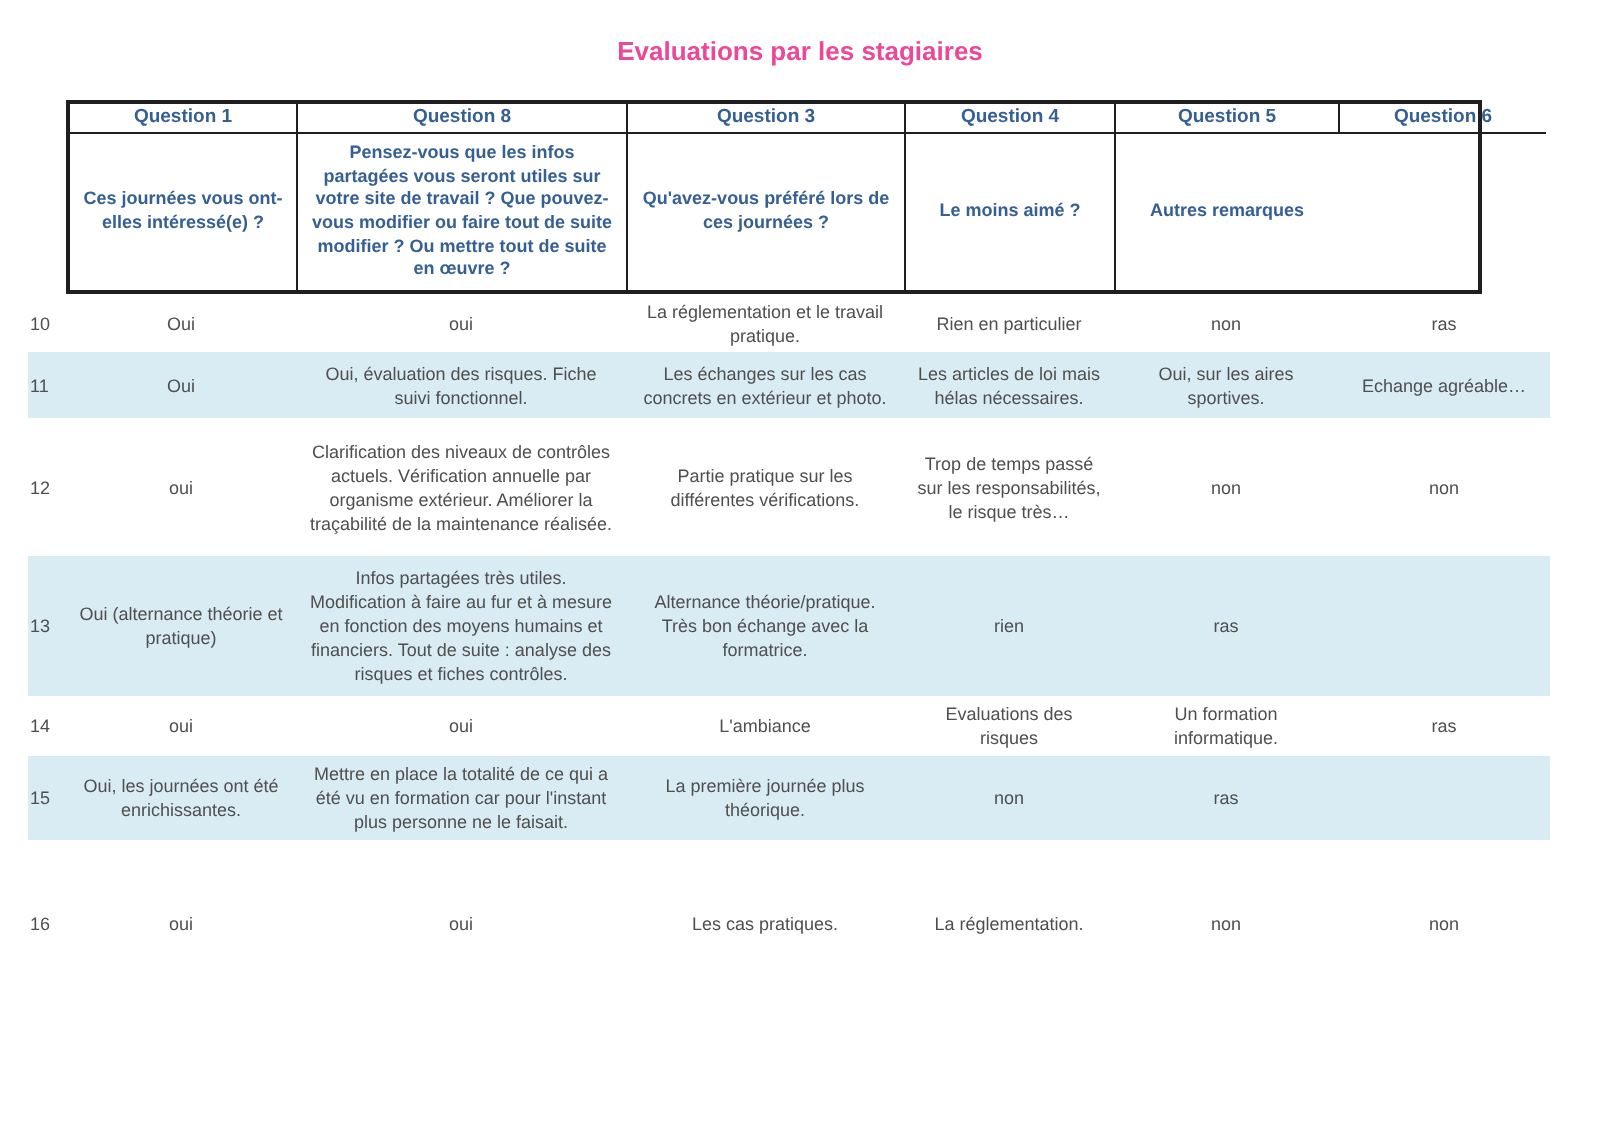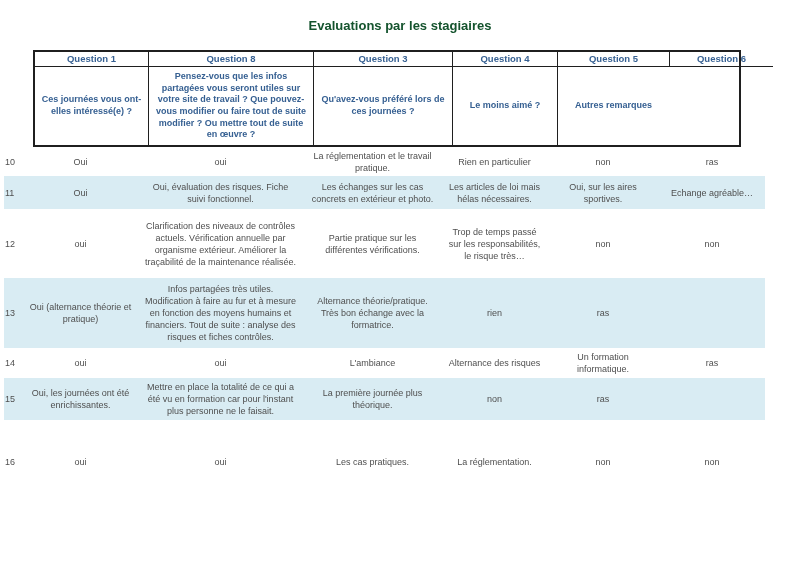--- a/index.html
+++ b/index.html
@@ -7,35 +7,35 @@
     --header-text:#366092;
     --body-text:#4f4f4f;
     --stripe:#d9ecf3;
   }
   *{box-sizing:border-box;margin:0;padding:0;}
   html,body{width:800px;height:565px;background:#ffffff;overflow:hidden;
     font-family:"Liberation Sans", sans-serif;}
   .page{position:relative;width:800px;height:565px;background:#fff;}
 
   .title{position:absolute;top:18px;left:0;width:100%;text-align:center;
-    font-size:13px;font-weight:700;color:#14532d;}
+    font-size:13px;font-weight:700;color:#ec4899;}
 
   
   .htable{position:absolute;left:33px;top:50px;width:708px;
     border:2px solid var(--border);background:#fff;}
   .hrow{display:grid;grid-template-columns:113px 165px 139px 105px 112px 104px;}
   .hcell{border-left:1px solid var(--border);
     display:flex;align-items:center;justify-content:center;text-align:center;
     color:var(--header-text);font-weight:700;font-size:9.5px;line-height:1.3;}
   .hcell:first-child{border-left:none;}
   .labels .hcell{height:15px;border-bottom:1px solid var(--border);}
   .questions .hcell{min-height:78px;padding:4px 6px;font-size:9px;}
 
   
-  .tbody{position:absolute;left:4px;top:148px;width:761px;}
+  .tbody{position:absolute;left:14px;top:148px;width:761px;}
   .trow{display:grid;grid-template-columns:19px 115px 165px 139px 105px 112px 106px;
     align-items:center;}
   .trow:nth-child(even){background:var(--stripe);}
   .trow:nth-child(1){min-height:28px;}
   .trow:nth-child(2){min-height:33px;}
   .trow:nth-child(3){min-height:69px;}
   .trow:nth-child(4){min-height:70px;}
   .trow:nth-child(5){min-height:30px;}
   .trow:nth-child(6){min-height:42px;}
   .trow:nth-child(7){min-height:28px;margin-top:28px;}
@@ -101,21 +101,21 @@
         <div class="cell">Infos partagées très utiles. Modification à faire au fur et à mesure en fonction des moyens humains et financiers. Tout de suite : analyse des risques et fiches contrôles.</div>
         <div class="cell">Alternance théorie/pratique. Très bon échange avec la formatrice.</div>
         <div class="cell">rien</div>
         <div class="cell">ras</div>
       </div>
       <div class="trow">
         <div class="cell rnum">14</div>
         <div class="cell">oui</div>
         <div class="cell">oui</div>
         <div class="cell">L'ambiance</div>
-        <div class="cell">Alternance des risques</div>
+        <div class="cell">Evaluations des risques</div>
         <div class="cell">Un formation informatique.</div>
         <div class="cell">ras</div>
       </div>
       <div class="trow">
         <div class="cell rnum">15</div>
         <div class="cell">Oui, les journées ont été enrichissantes.</div>
         <div class="cell">Mettre en place la totalité de ce qui a été vu en formation car pour l'instant plus personne ne le faisait.</div>
         <div class="cell">La première journée plus théorique.</div>
         <div class="cell">non</div>
         <div class="cell">ras</div>

